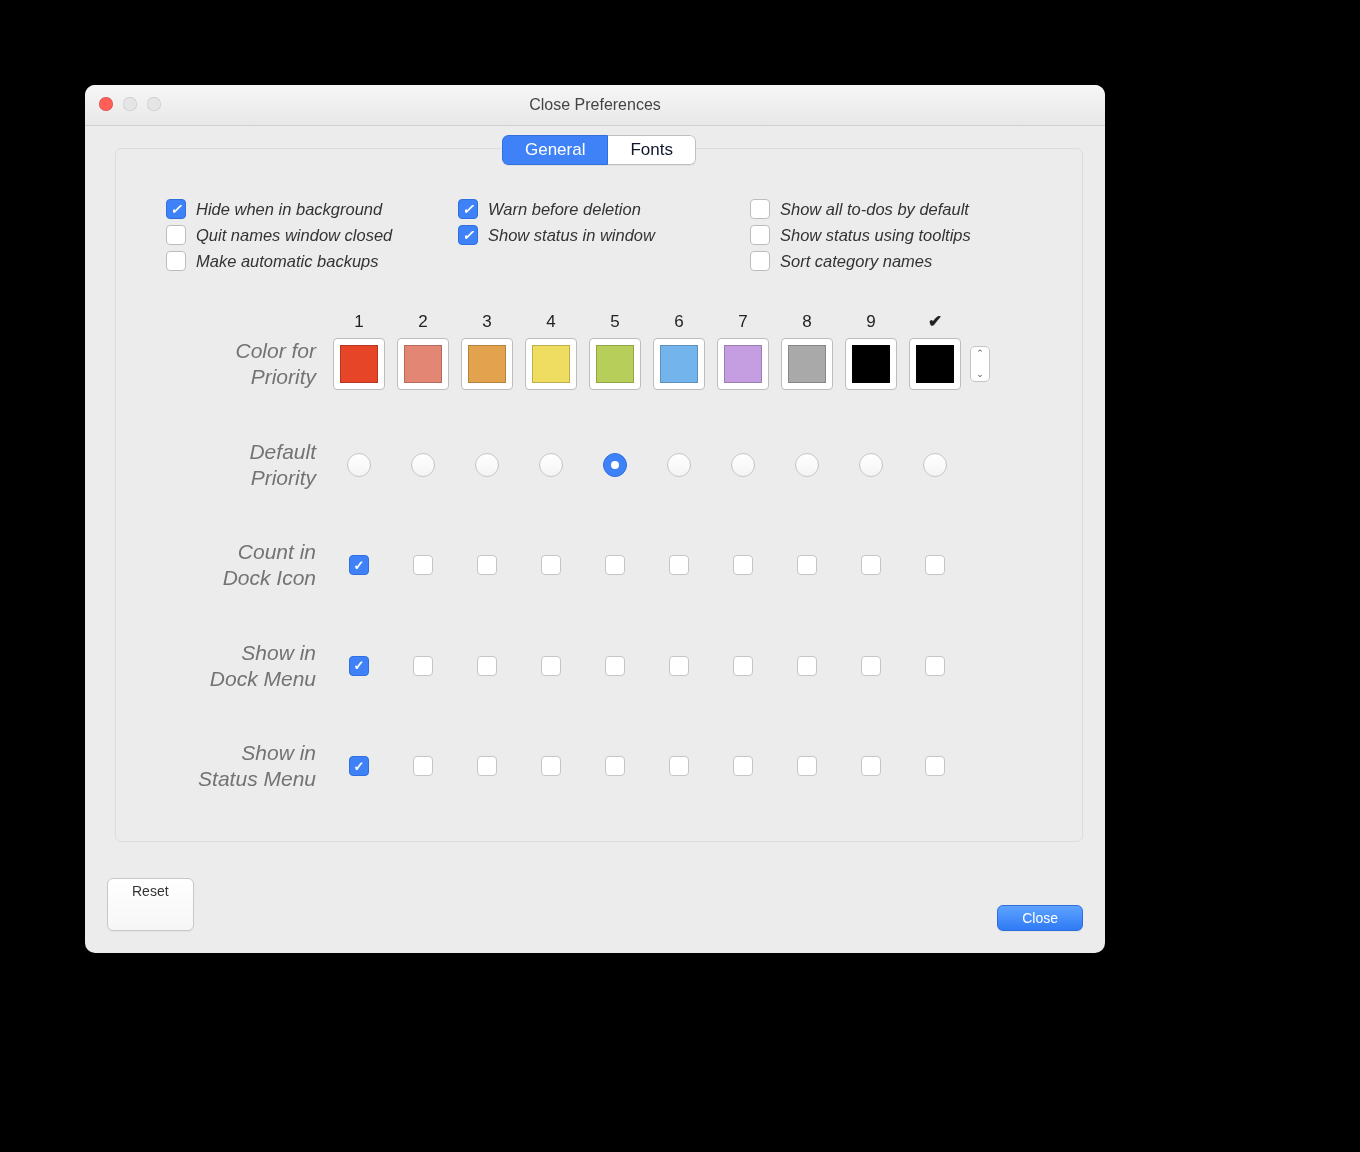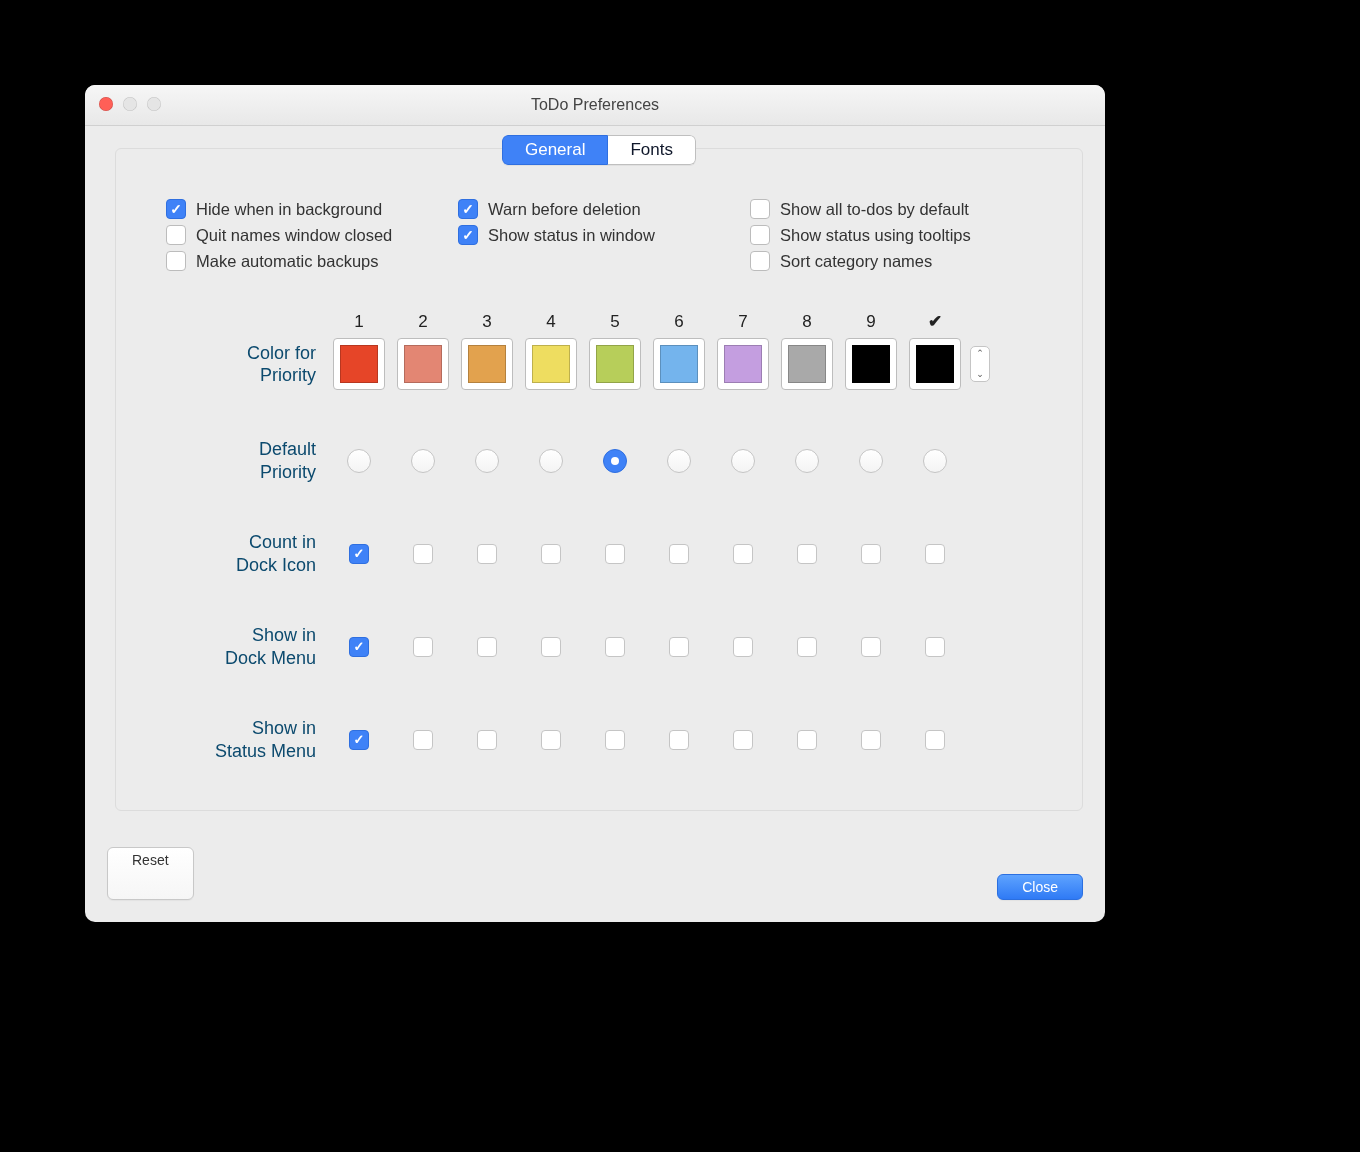--- a/index.html
+++ b/index.html
@@ -17,30 +17,30 @@
   .panel{background:#ececec;border:1px solid #dcdcdc;border-radius:6px;padding:0 0 30px 0;position:relative;}
   
   .tabs{position:relative;top:-14px;display:flex;justify-content:center;}
   .segmented{display:flex;border-radius:6px;overflow:hidden;box-shadow:0 1px 0 rgba(0,0,0,.05);}
   .seg{padding:4px 22px;font-size:17px;border:1px solid #bfbfbf;background:#fff;color:#0f172a;cursor:default;}
   .seg.active{background:#3f82f7;color:#fff;border-color:#2f6fe0;}
   .seg+.seg{border-left:none;}
   .seg:first-child{border-top-left-radius:6px;border-bottom-left-radius:6px;}
   .seg:last-child{border-top-right-radius:6px;border-bottom-right-radius:6px;}
   
-  .optgrid{display:grid;grid-template-columns:1fr 1fr 1fr;gap:6px 10px;padding:20px 50px 10px 50px;}
+  .optgrid{display:grid;grid-template-columns:1fr 1fr 1fr;gap:6px 10px;padding:20px 50px 10px 50px;font-style:italic;}
   .chk{display:flex;align-items:center;gap:10px;font-size:16.5px;color:#333;}
   .box{width:18px;height:18px;border-radius:4px;border:1px solid #bcbcbc;background:#fff;display:flex;align-items:center;justify-content:center;}
   .box.checked{background:#3f82f7;border-color:#2f6fe0;}
   .box.checked::after{content:"✓";color:#fff;font-size:14px;font-weight:bold;line-height:1;}
   
   .prioritywrap{padding:30px 50px 0 50px;}
   .prow{display:grid;grid-template-columns:160px repeat(10,62px) 24px;align-items:center;column-gap:2px;margin-bottom:18px;}
   .prow.header{margin-bottom:6px;}
-  .rlabel{text-align:right;font-size:18px;color:#0c4a6e;line-height:1.25;padding-right:10px;}
+  .rlabel{text-align:right;font-size:21px;color:#737373;line-height:1.25;padding-right:10px;font-style:italic;}
   .hdr{text-align:center;font-size:17px;color:#222;}
   .colorcell{width:50px;height:50px;margin:0 auto;background:#fff;border:1px solid #bdbdbd;border-radius:4px;display:flex;align-items:center;justify-content:center;box-shadow:0 1px 0 rgba(255,255,255,.8) inset;}
   .swatch{width:36px;height:36px;border:1px solid rgba(0,0,0,.2);}
   .stepper{width:18px;height:30px;border:1px solid #c5c5c5;border-radius:5px;background:#fff;display:flex;flex-direction:column;align-items:center;justify-content:space-between;padding:2px 0;font-size:9px;line-height:1;color:#555;margin-left:2px;}
   .radio{width:22px;height:22px;border-radius:50%;border:1px solid #c5c5c5;background:linear-gradient(#fff,#f4f4f4);margin:0 auto;display:flex;align-items:center;justify-content:center;}
   .radio.sel{background:#3f82f7;border-color:#2f6fe0;}
   .radio.sel::after{content:"";width:8px;height:8px;border-radius:50%;background:#fff;}
   .cbox{width:18px;height:18px;border-radius:4px;border:1px solid #c5c5c5;background:#fff;margin:0 auto;display:flex;align-items:center;justify-content:center;}
   .cbox.checked{background:#3f82f7;border-color:#2f6fe0;}
   .cbox.checked::after{content:"✓";color:#fff;font-size:13px;font-weight:bold;line-height:1;}
@@ -56,21 +56,21 @@
 
 <div class="frame">
   <div class="window">
 
     <div class="titlebar">
       <div class="traffic">
         <div class="dot red"></div>
         <div class="dot gray"></div>
         <div class="dot gray"></div>
       </div>
-      <div class="title">ToDo Preferences</div>
+      <div class="title">Close Preferences</div>
     </div>
 
     <div class="content">
       <div class="panel">
 
         <div class="tabs">
           <div class="segmented">
             <div class="seg active">General</div>
             <div class="seg">Fonts</div>
           </div>

